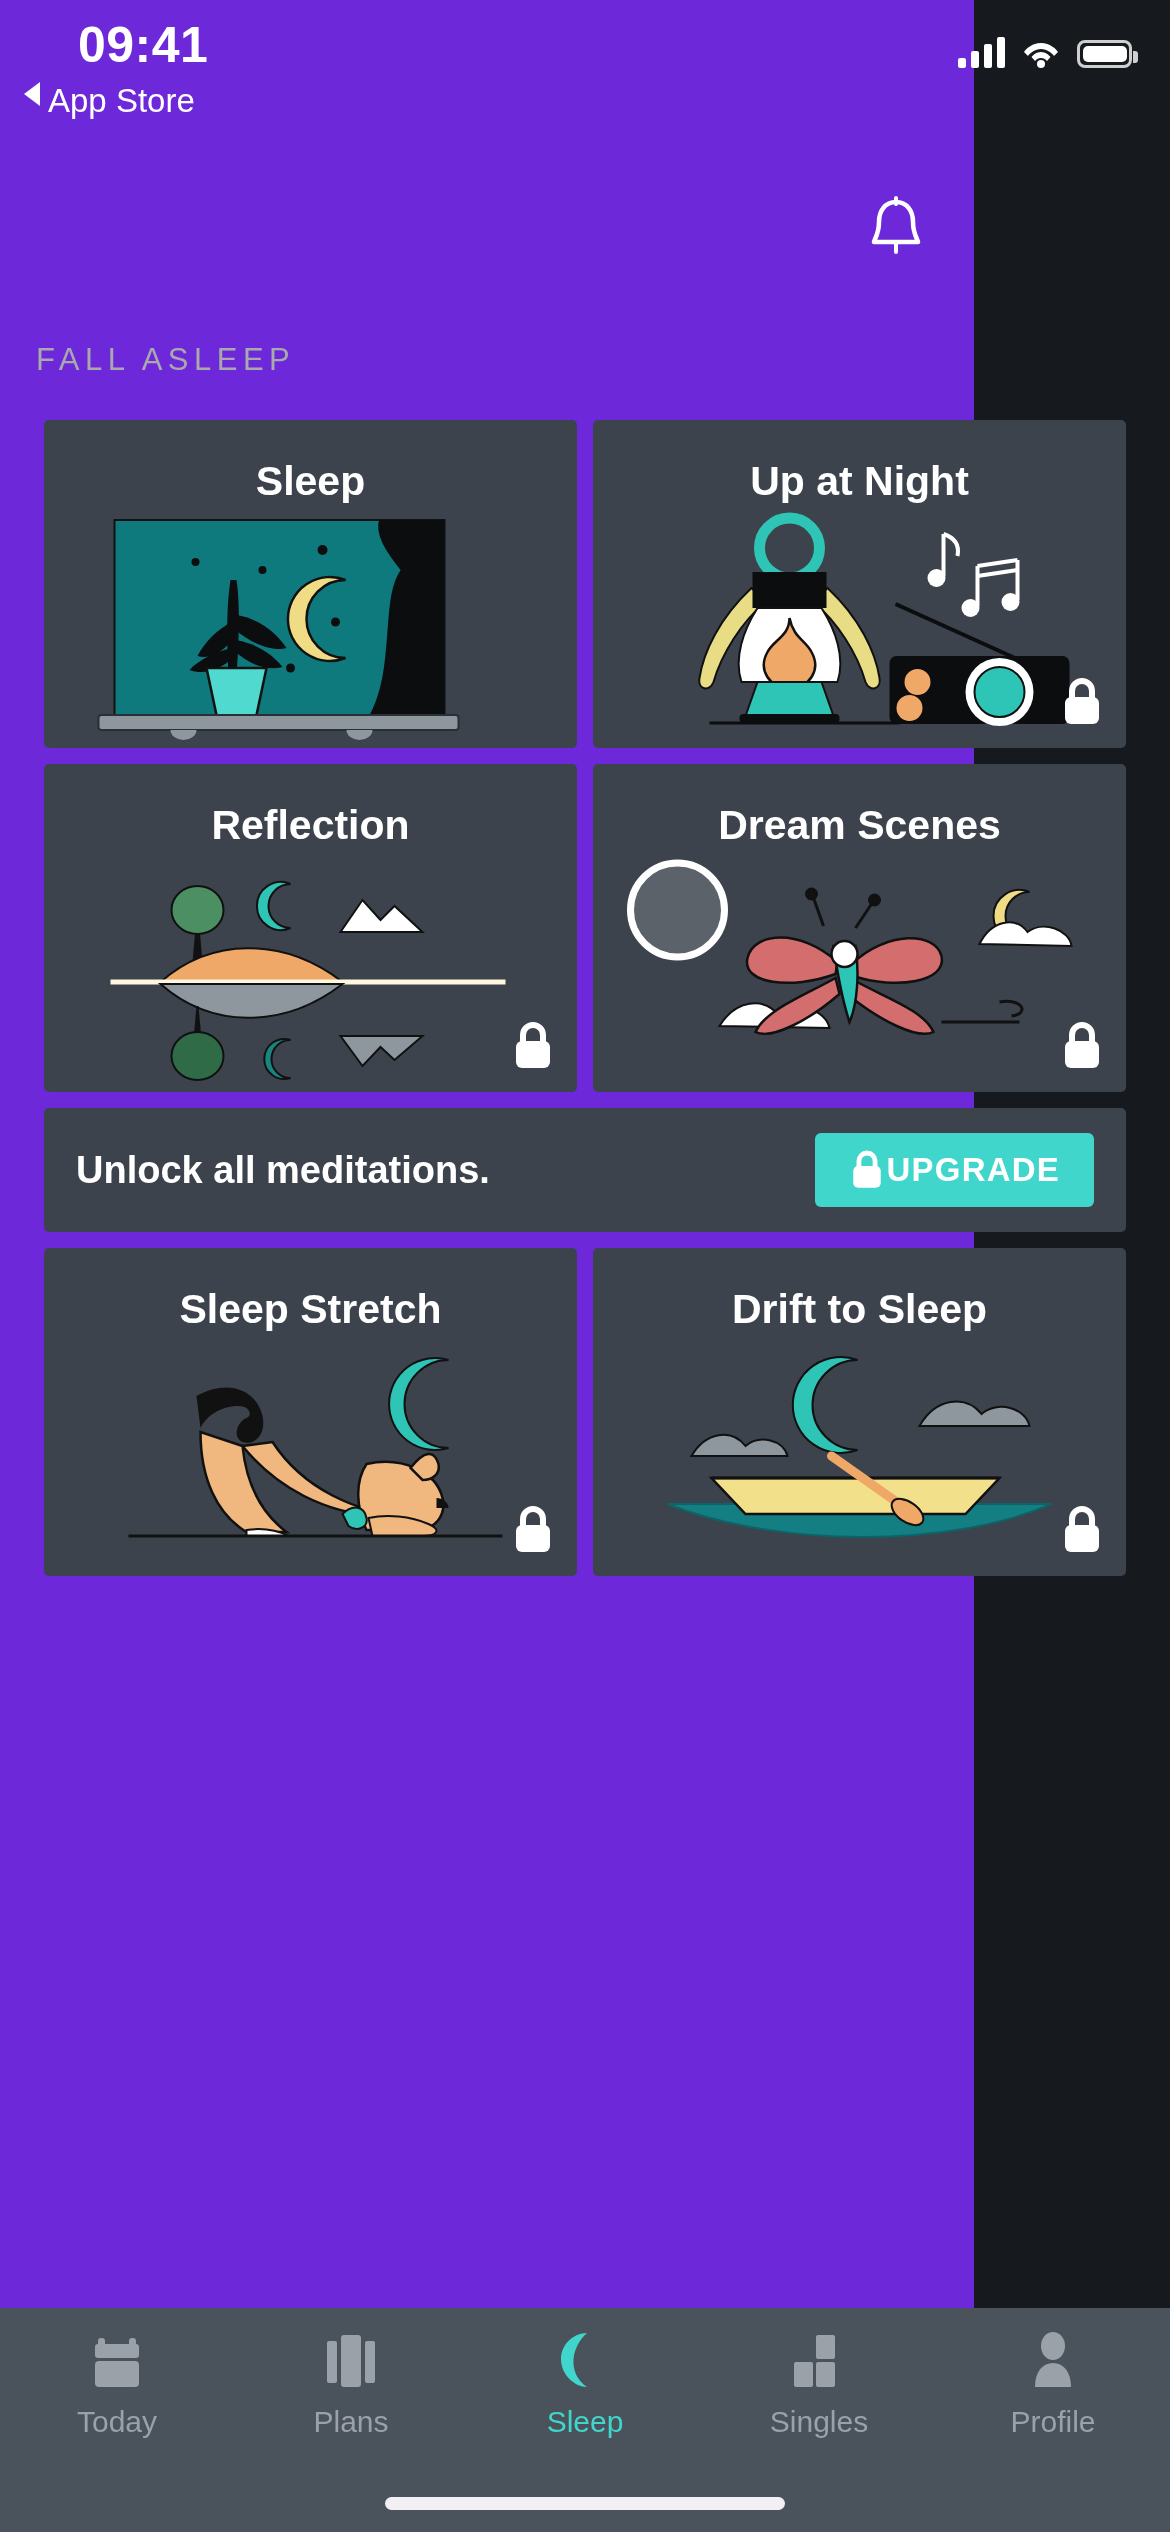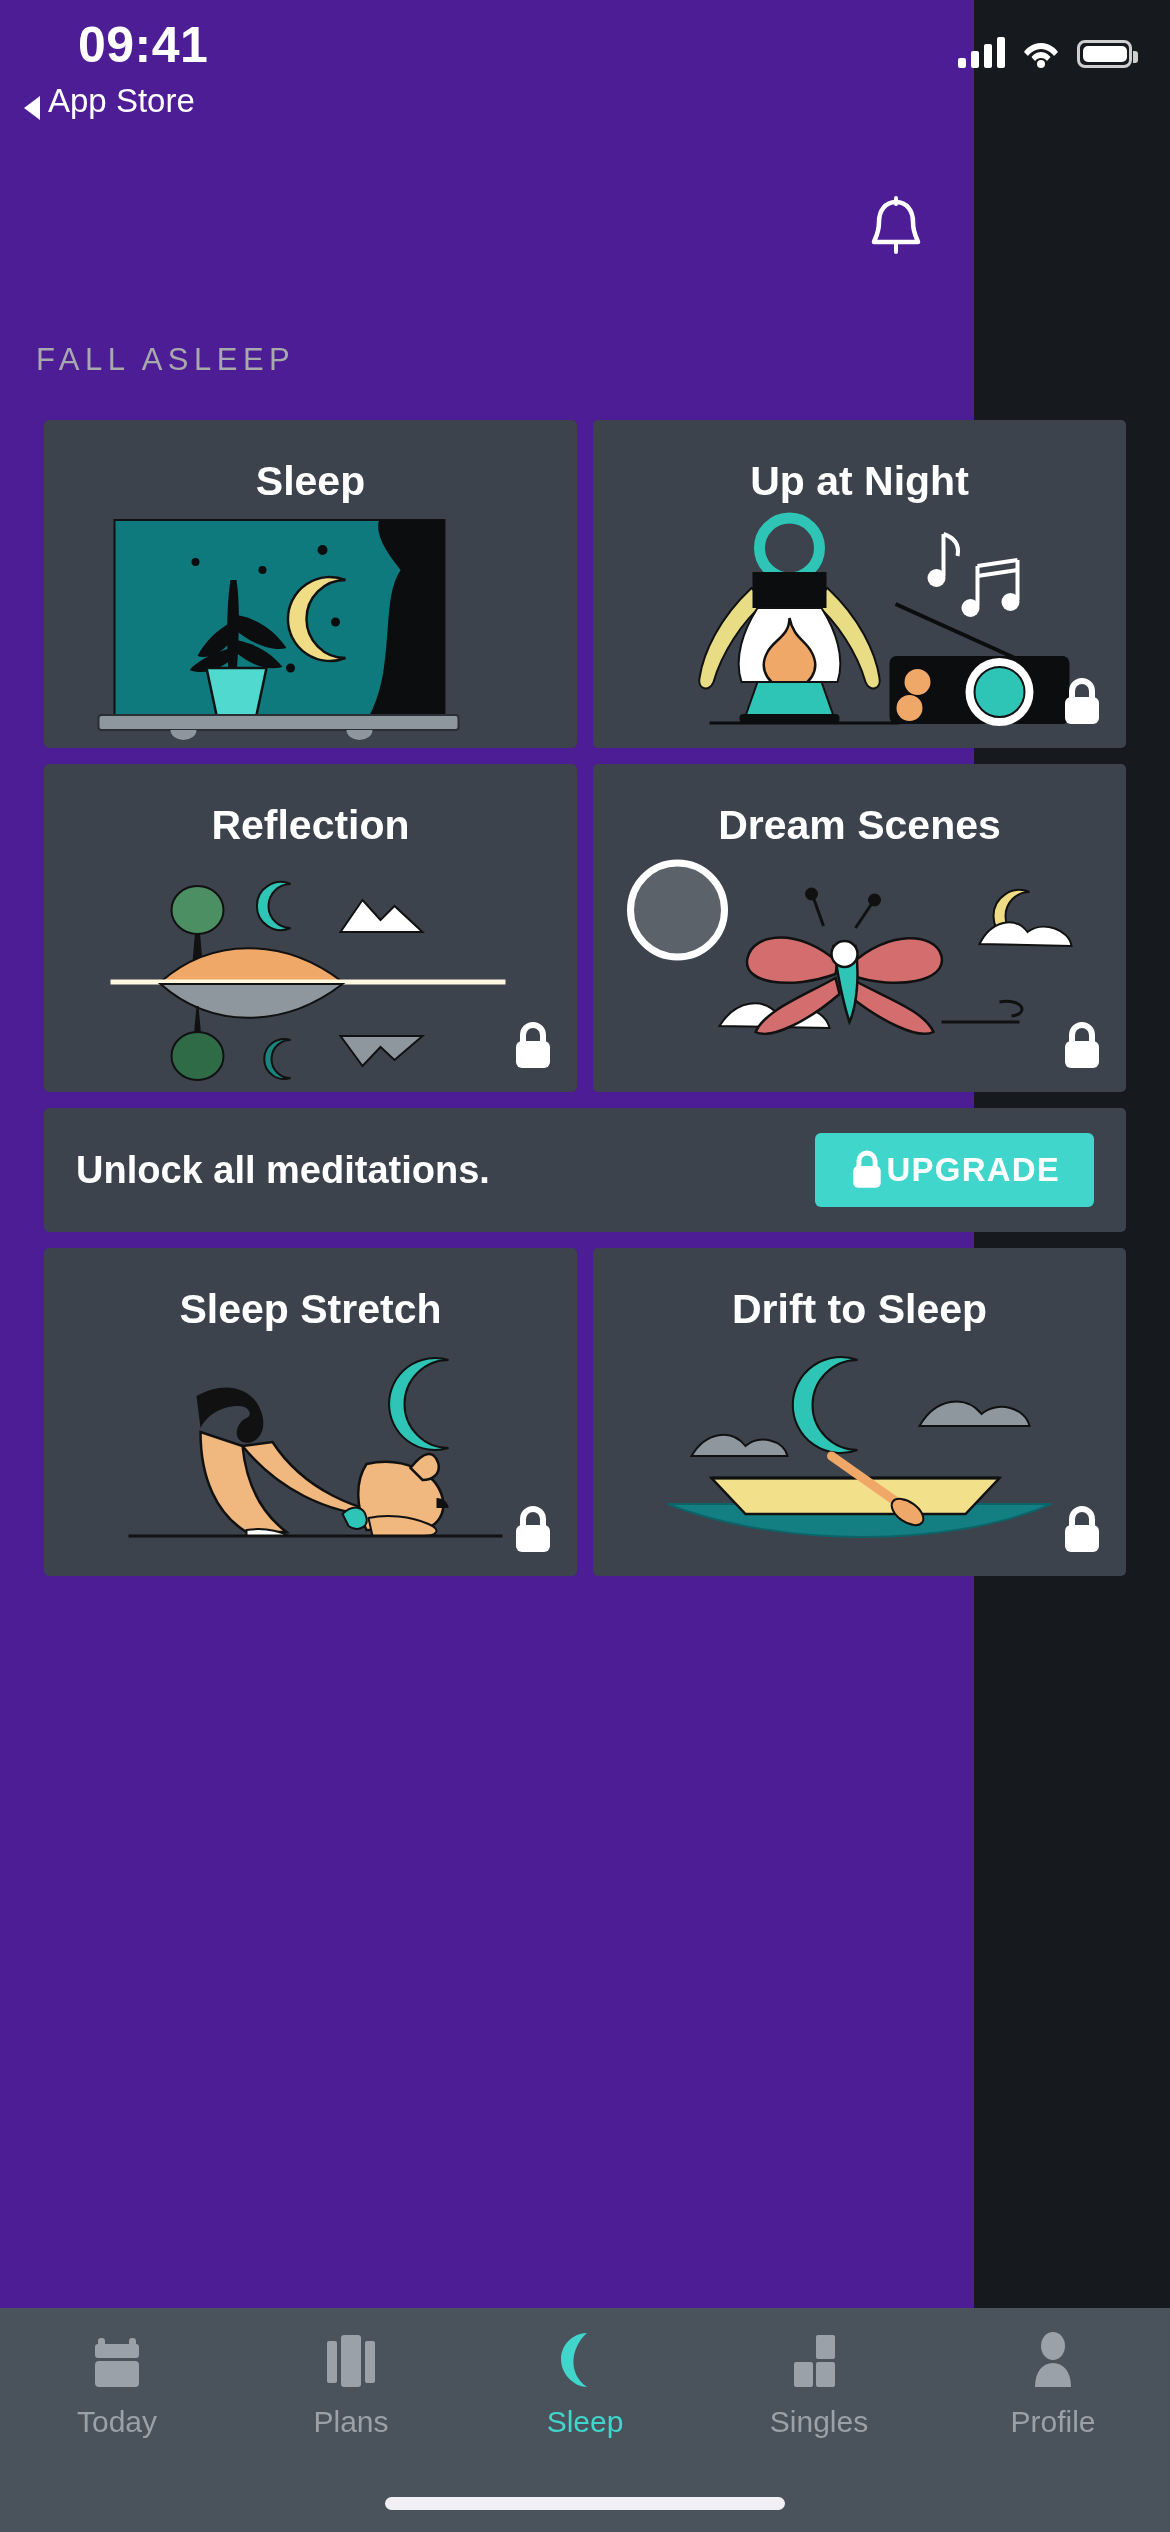--- a/index.html
+++ b/index.html
@@ -2,31 +2,31 @@
 <html><head>
 <meta charset="utf-8">
 <style>
   * { margin:0; padding:0; box-sizing:border-box; }
   html, body {
     width:1170px; height:2532px;
     background:#16191D;
     font-family:"Liberation Sans", sans-serif;
     overflow:hidden;
   }
-  .phone { position:relative; width:974px; height:2532px; background:#4c1d95; }
+  .phone { position:relative; width:974px; height:2532px; background:#6d28d9; }
 
   
   .statusbar { position:absolute; top:0; left:0; width:1170px; height:150px; }
   .sb-time {
     position:absolute; left:78px; top:16px;
     font-size:50px; font-weight:bold; color:#FFFFFF; letter-spacing:0.5px;
   }
   .sb-back {
     position:absolute; left:24px; top:82px;
-    font-size:33px; color:#FFFFFF; display:flex; align-items:flex-end; gap:8px;
+    font-size:33px; color:#FFFFFF; display:flex; align-items:flex-start; gap:8px;
   }
   .sb-back .tri {
     width:0;height:0;border-top:12px solid transparent;border-bottom:12px solid transparent;
     border-right:16px solid #fff; display:inline-block;
   }
   .sb-right { position:absolute; right:38px; top:36px; display:flex; align-items:flex-end; gap:17px; }
   .bars { display:flex; align-items:flex-end; gap:5px; height:32px; }
   .bars i { display:block; width:8px; background:#fff; border-radius:2px; }
   .bars i:nth-child(1){height:10px;} .bars i:nth-child(2){height:17px;}
   .bars i:nth-child(3){height:24px;} .bars i:nth-child(4){height:31px;}

